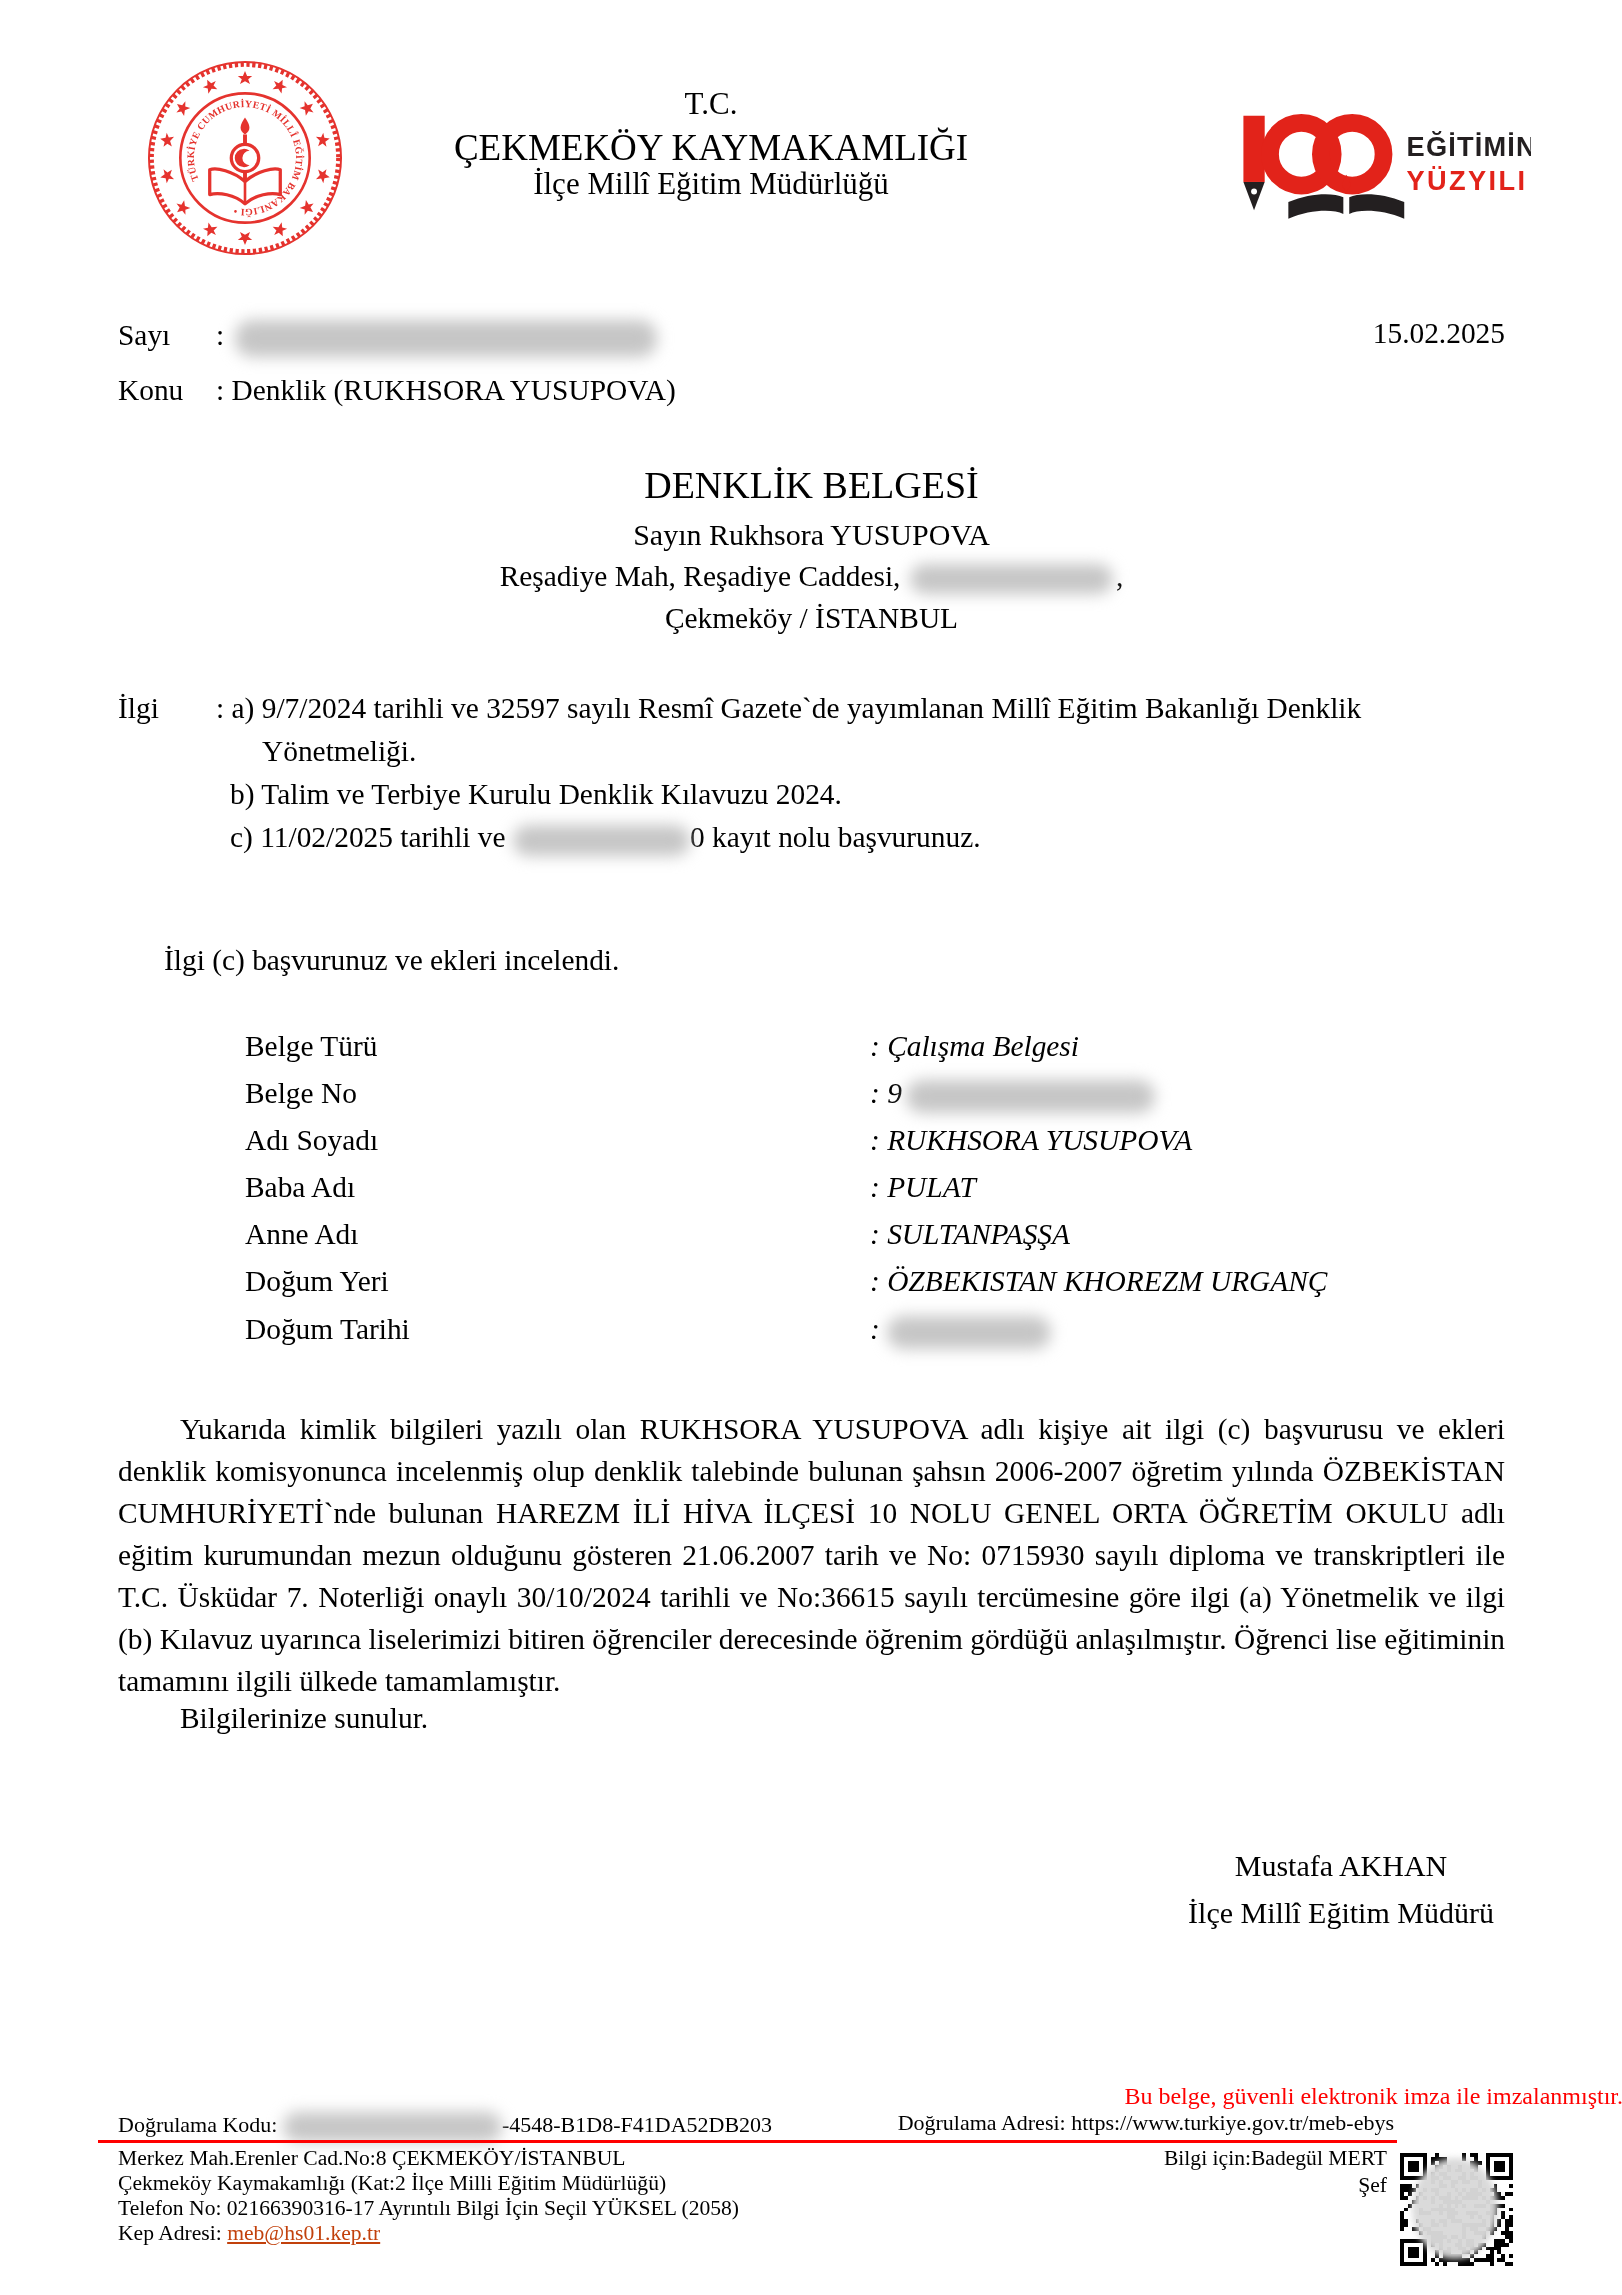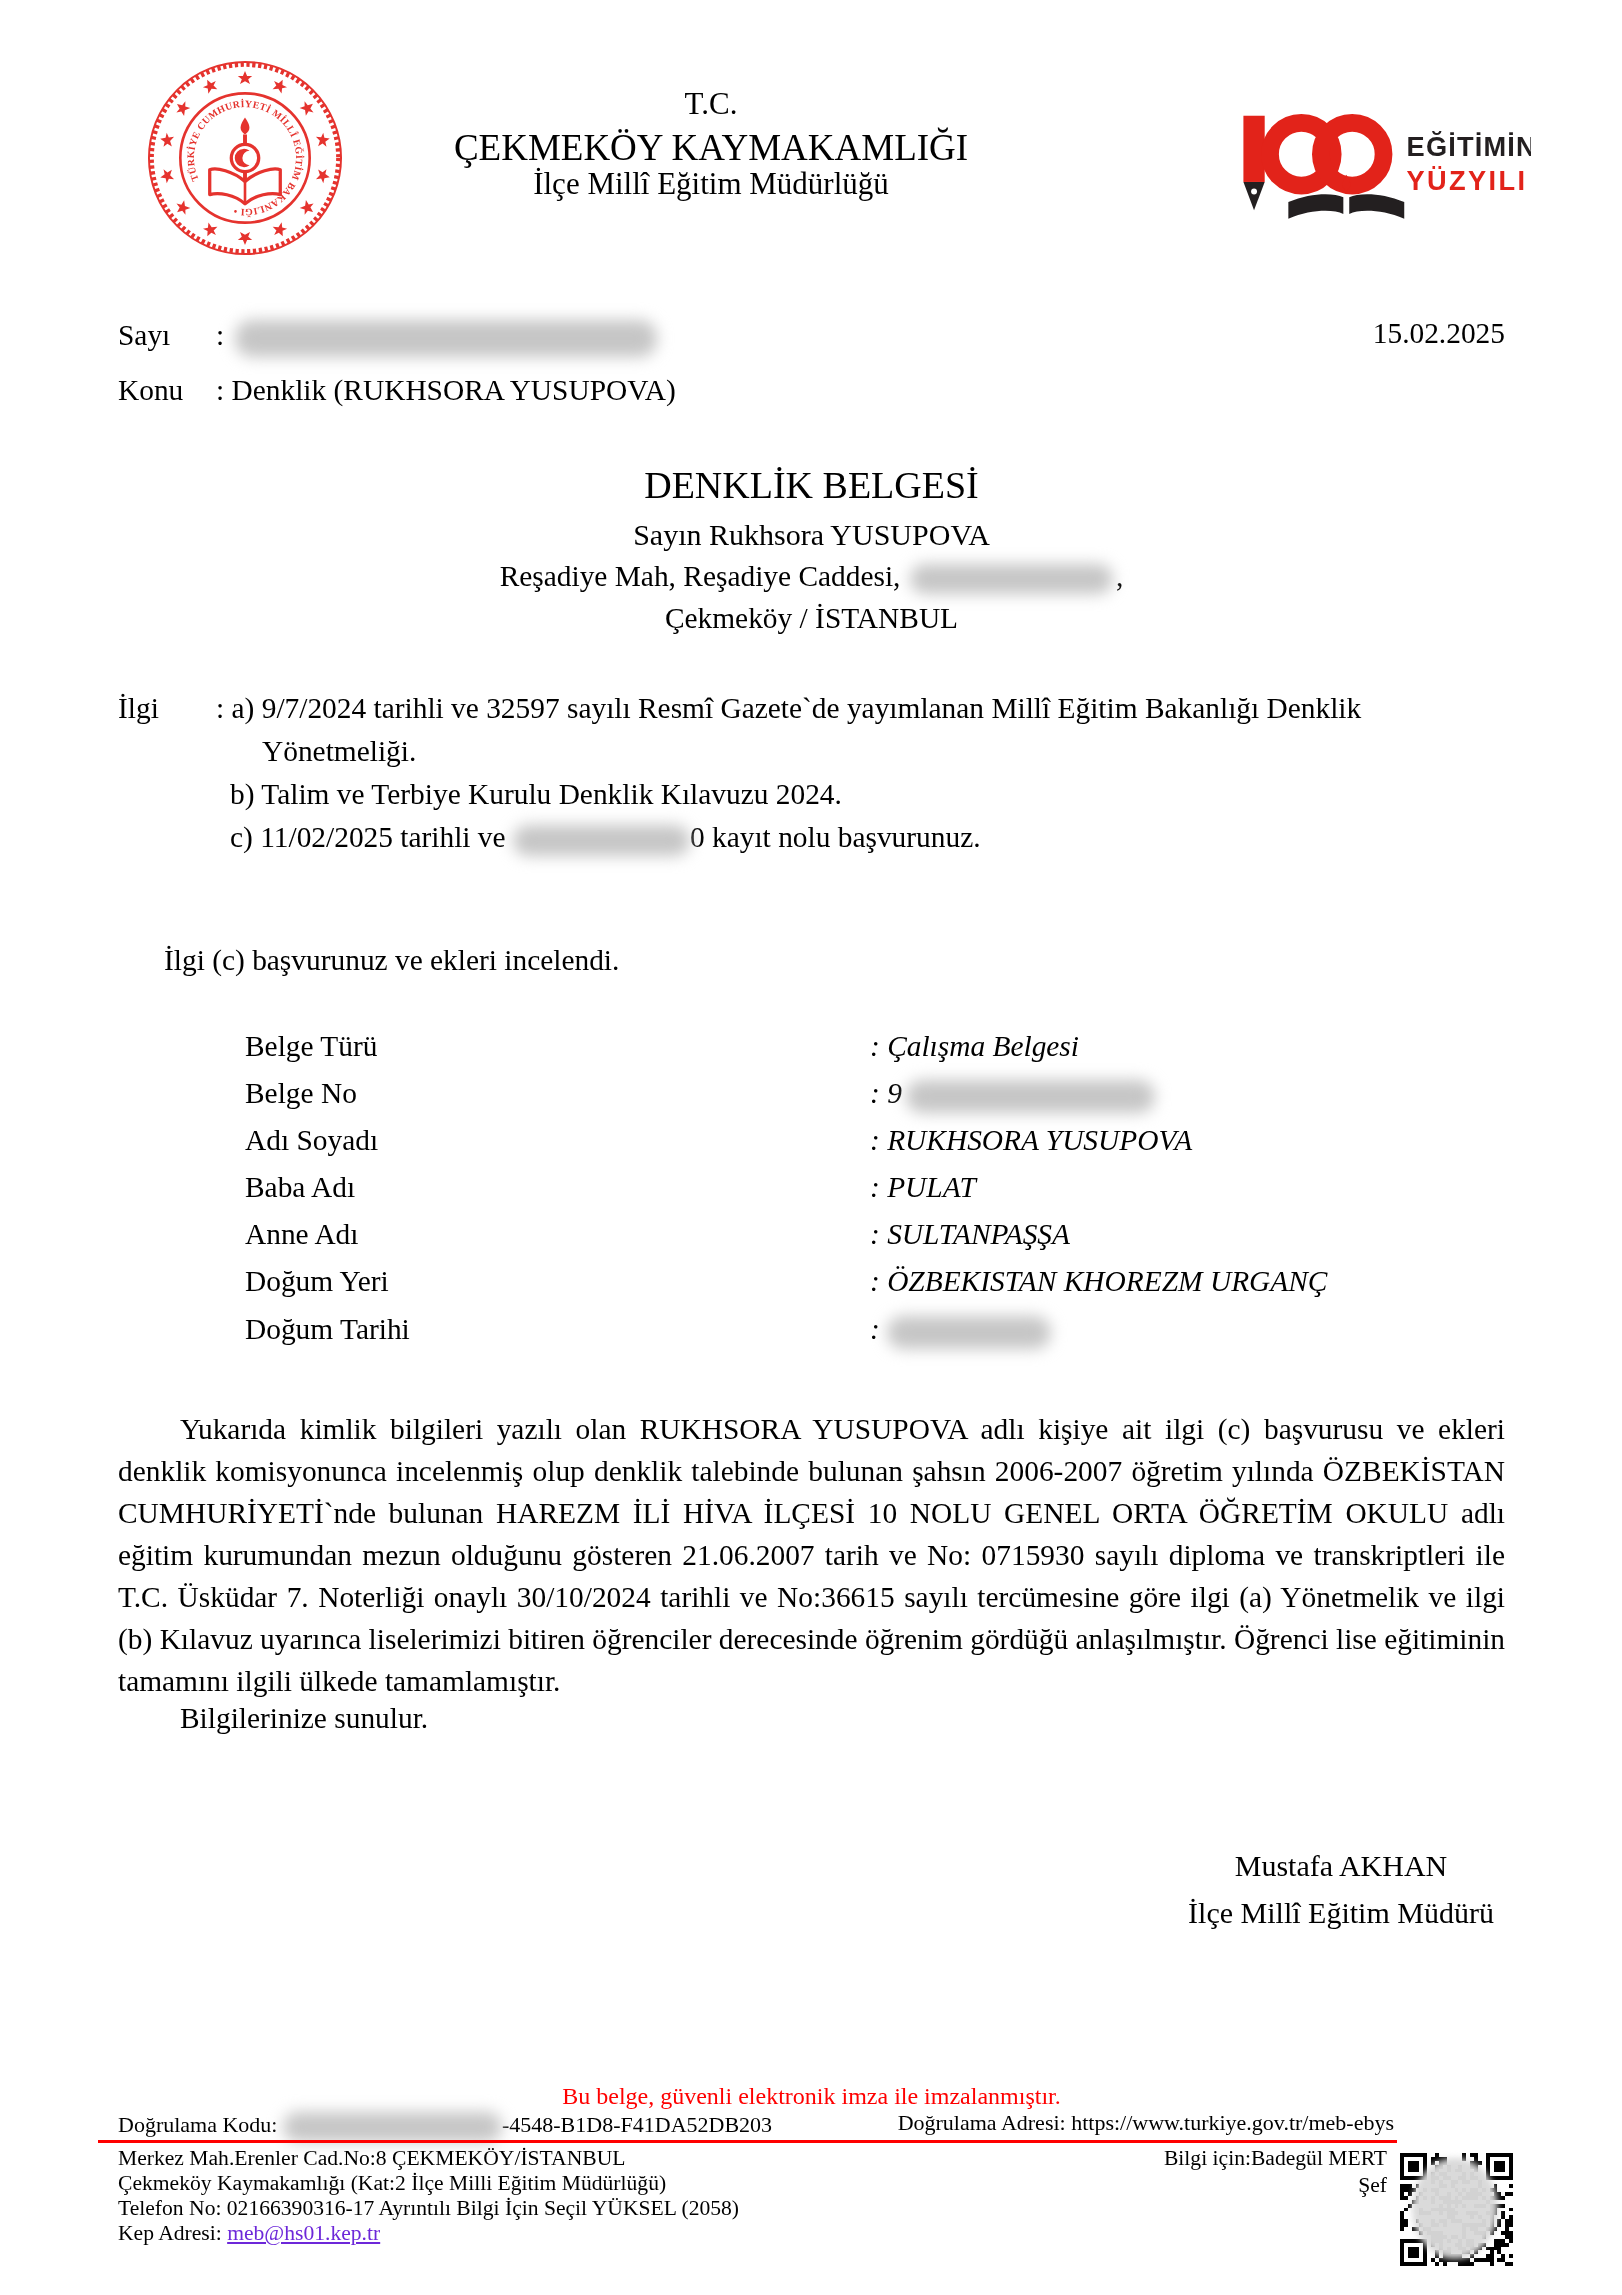--- a/index.html
+++ b/index.html
@@ -9,25 +9,25 @@
   .line{position:absolute;white-space:nowrap;font-size:29.4px;line-height:29.4px;}
   .center-line{position:absolute;left:0;width:1623px;text-align:center;white-space:nowrap;font-size:29.4px;line-height:30px;}
   .meta-label{display:inline-block;width:98px;}
   .redact{display:inline-block;background:#c6c6c6;filter:blur(7.2px);border-radius:17px;vertical-align:middle;}
   .hdr{position:absolute;left:0;width:1422px;text-align:center;white-space:nowrap;}
   .frow{position:absolute;left:245px;width:1283px;font-size:29.4px;line-height:29.4px;white-space:nowrap;}
   .fval{position:absolute;left:625px;top:0;font-style:italic;}
   .para{position:absolute;left:118px;top:1408px;width:1387px;font-size:29.4px;line-height:42px;
         text-align:justify;text-indent:62px;}
   .sig-line{position:absolute;left:1158px;width:366px;text-align:center;white-space:nowrap;font-size:30px;}
-  .esign{position:absolute;left:0;width:1623px;text-align:center;color:#ff0000;font-size:24px;}
+  .esign{position:absolute;left:0;width:1623px;text-align:right;color:#ff0000;font-size:24px;}
   .small{font-size:22px;line-height:22px;}
   .foot{font-size:21.6px;line-height:21.6px;}
   .redline{position:absolute;left:98px;top:2140px;width:1299px;height:3.3px;background:#ff0000;}
-  a.kep{color:#6d28d9;text-decoration:underline;}
+  a.kep{color:#c2410c;text-decoration:underline;}
   .qr-wrap{position:absolute;left:1400px;top:2153px;width:113px;height:113px;}
   .qr-blur{position:absolute;left:11.8px;top:5.2px;width:86px;height:101px;border-radius:50%;
            background:#d9d9d9;opacity:.97;filter:blur(3.3px);}
 </style>
 </head>
 <body>
 
 <div class="page">
 
   <svg class="abs" style="left:147px;top:60px" width="196" height="196" viewBox="0 0 300 300">

